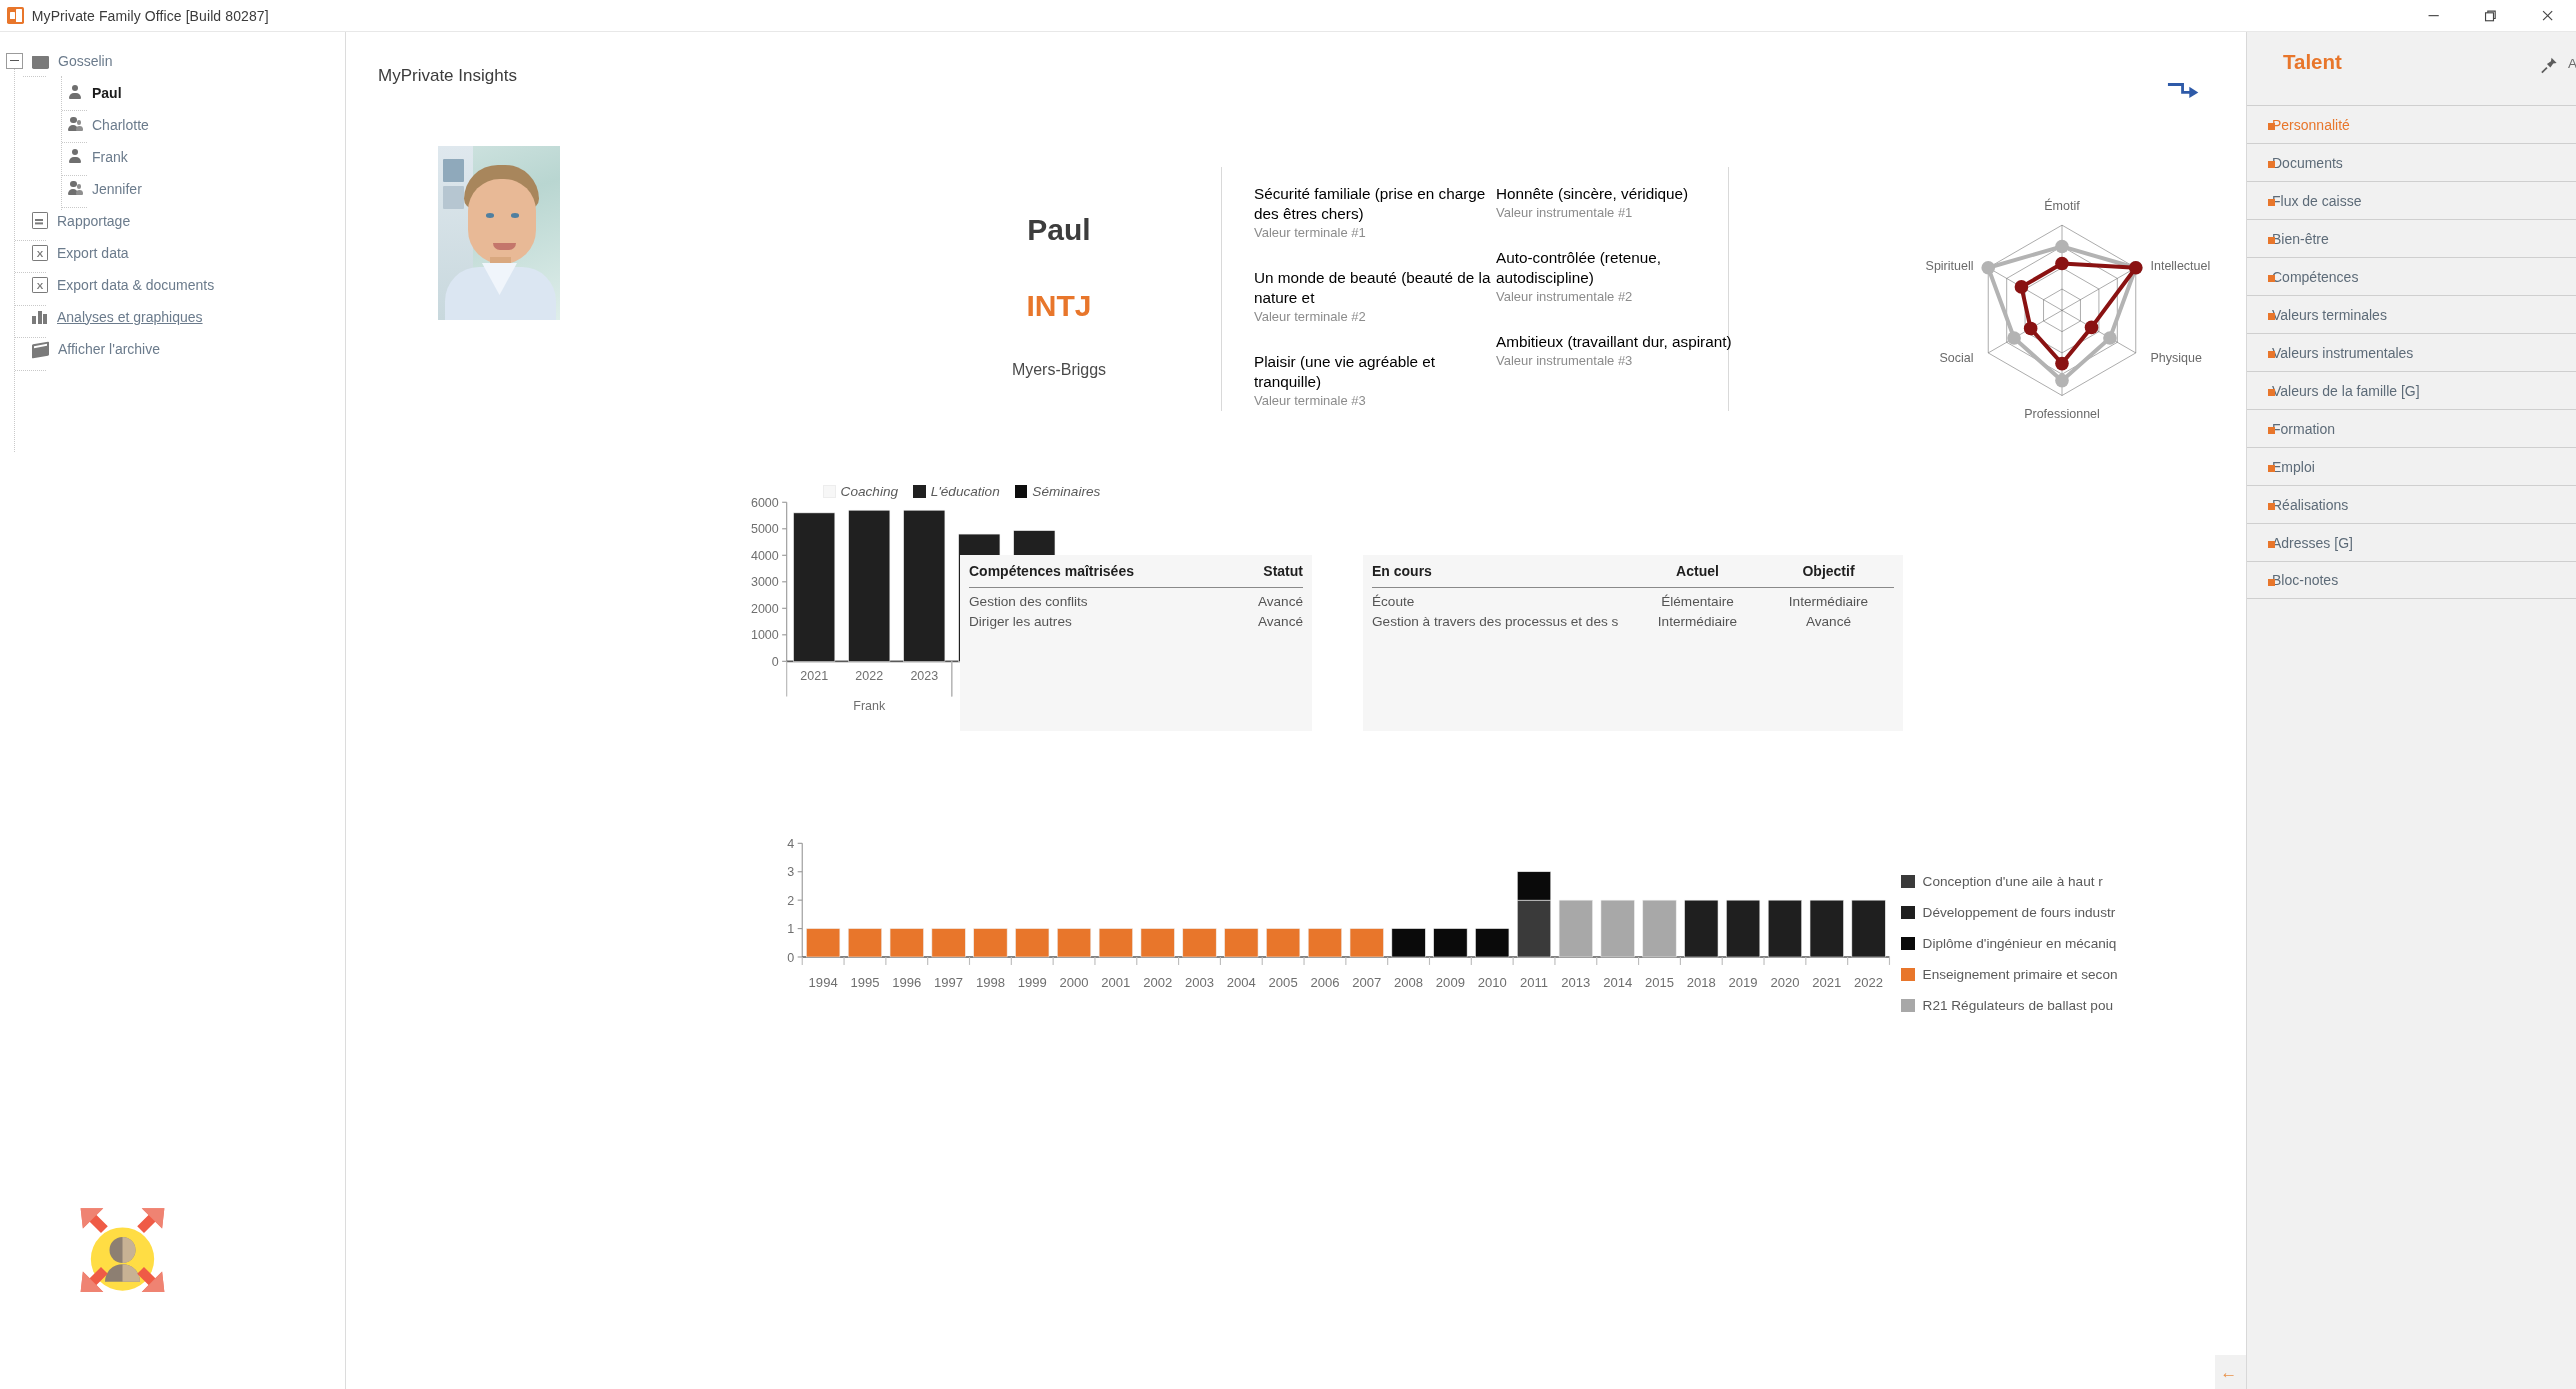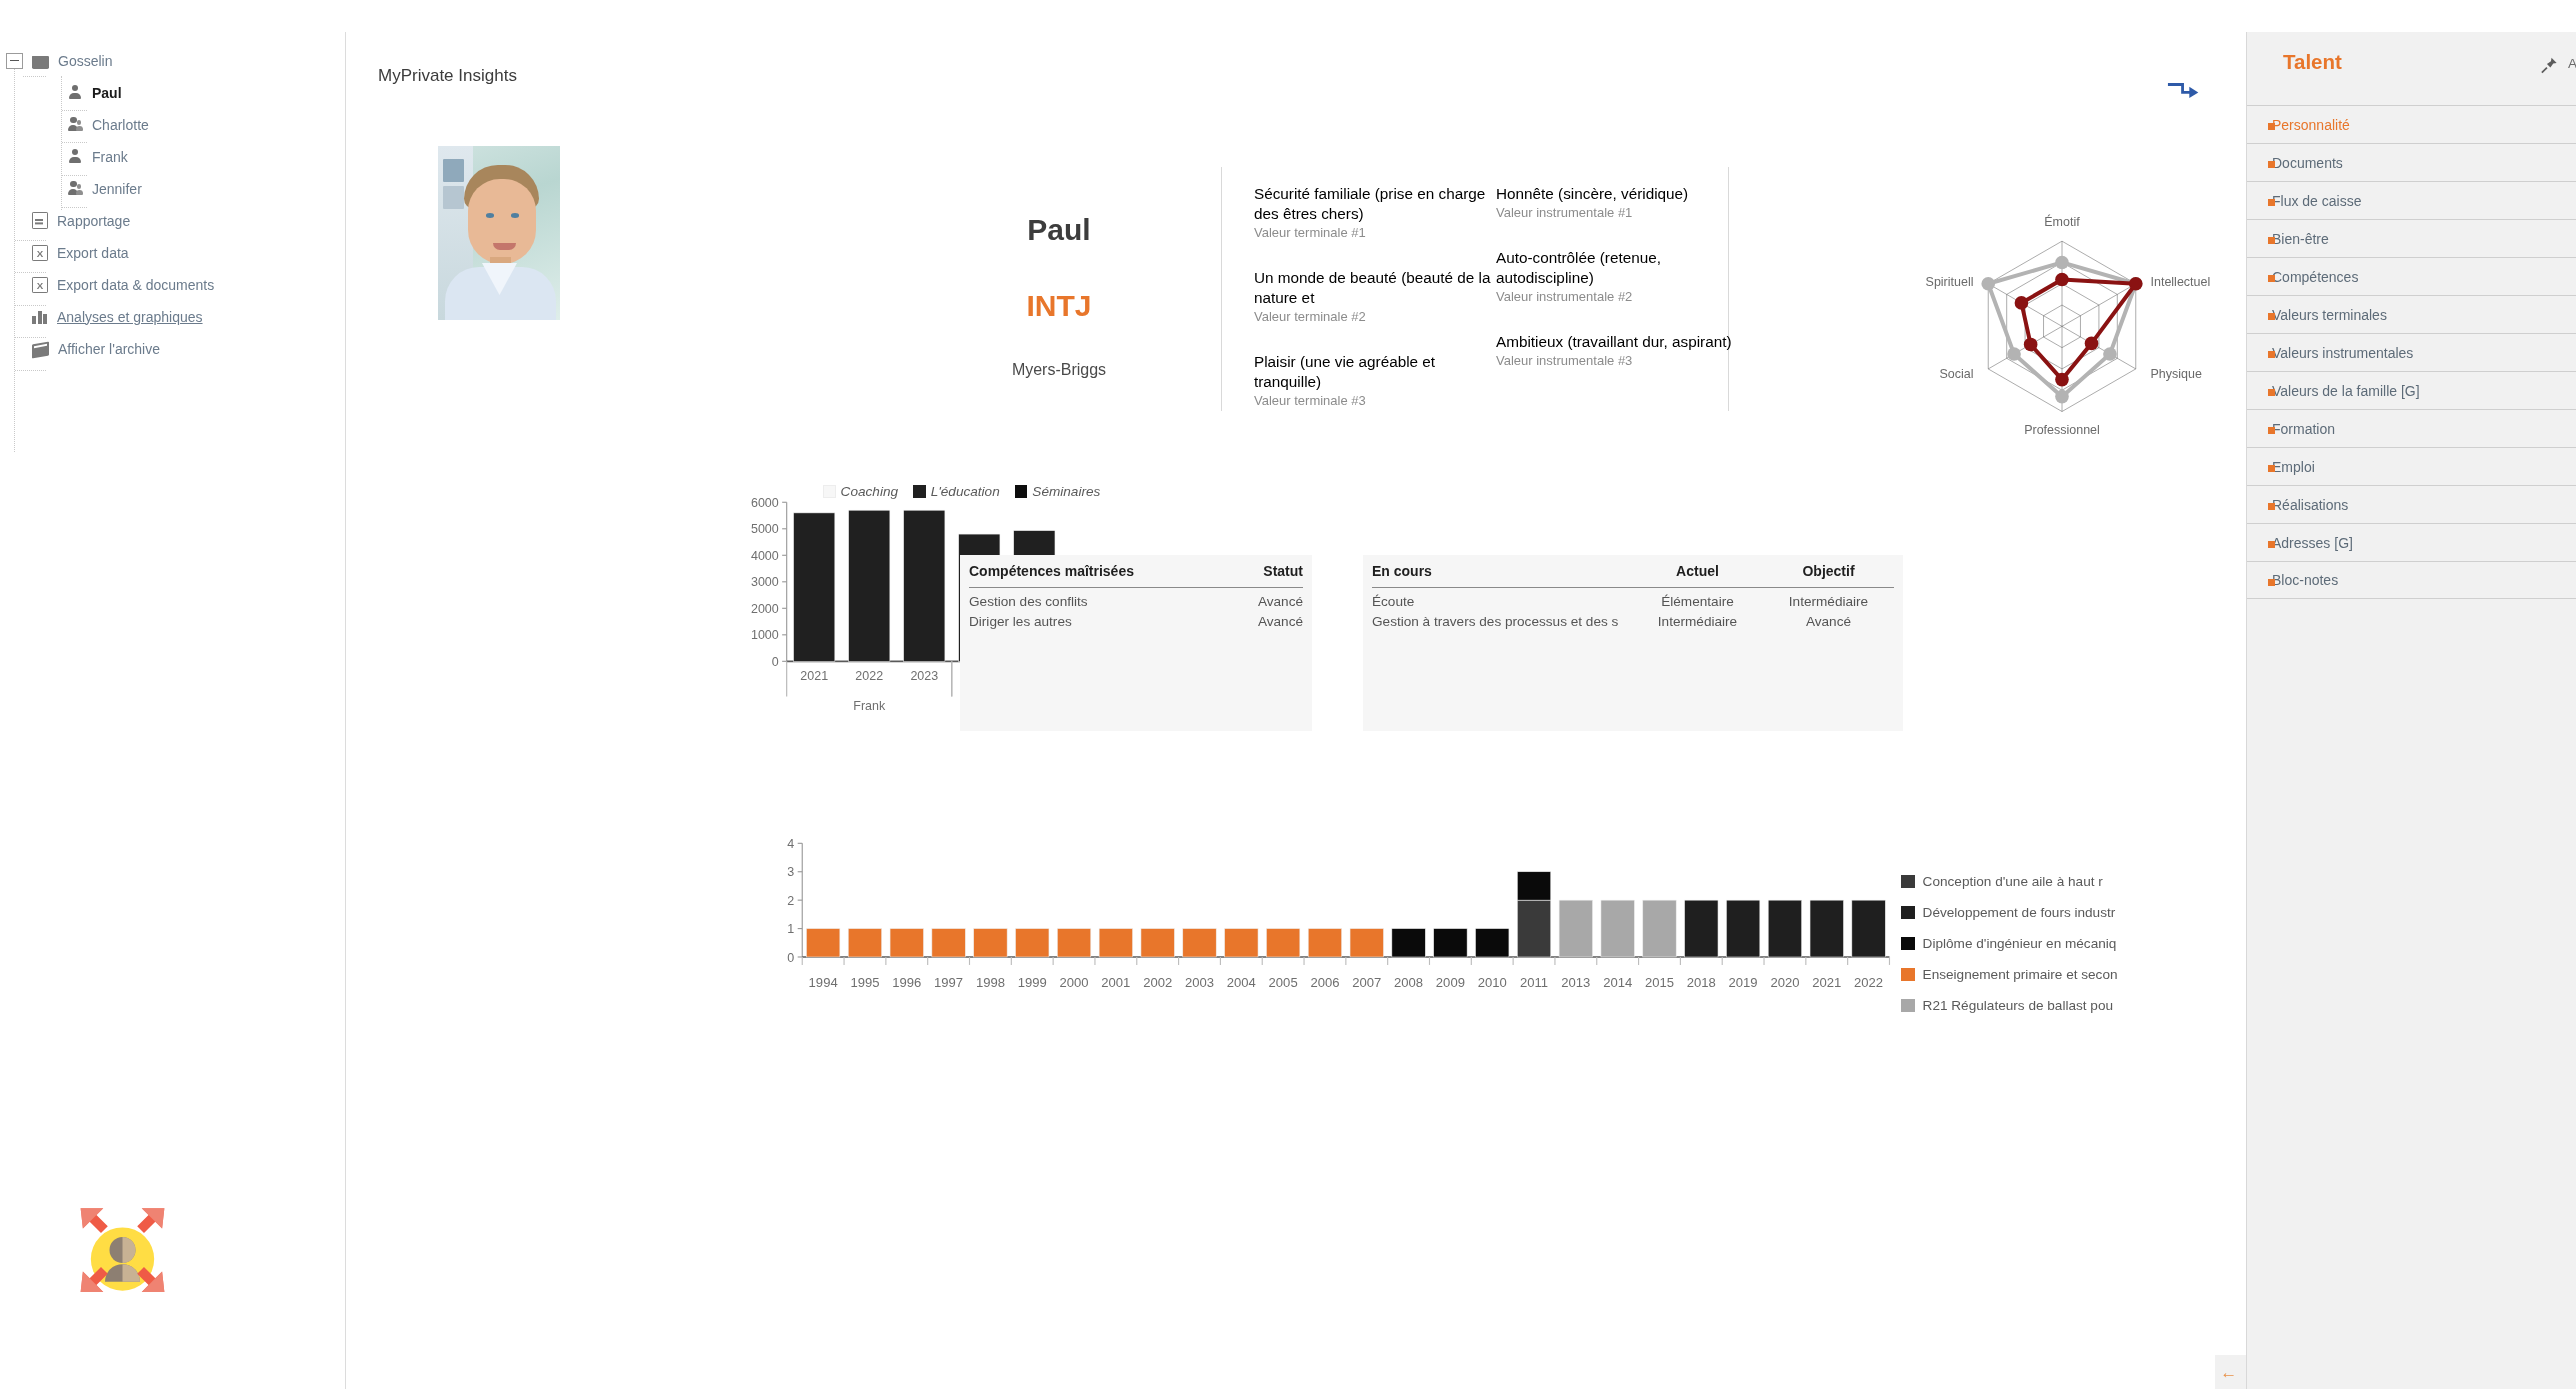--- a/index.html
+++ b/index.html
@@ -137,21 +137,21 @@
   .vdivider { position:absolute; top:135px; width:0.6px; height:244px; background:#d9d9d9; }
 
   
   .vals { position:absolute; left:908px; top:152px; width:466px; }
   .val-col { position:absolute; top:0; width:239px; }
   .val-item { margin-bottom:28px; }
   .val-title { font-size:15.3px; line-height:20px; color:#000000; }
   .val-sub { font-size:13px; color:#8c8c8c; margin-top:1.1px; }
 
   
-  .radar { position:absolute; left:1557px; top:158px; width:318px; height:267px; }
+  .radar { position:absolute; left:1557px; top:142px; width:318px; height:267px; }
 
   
   .chart1 { position:absolute; left:375px; top:443px; width:512px; height:267px; }
   .legend1 { position:absolute; left:477px; top:452px; display:flex; gap:15px; align-items:center;font-style:italic; }
   .lg-item { display:flex; align-items:center; gap:5.1px; font-size:13.6px; color:#5a5a5a; }
   .lg-sw { width:12.5px; height:12.5px; display:inline-block; }
 
   
   .tbl { position:absolute; background:#f6f6f6; }
   .tbl-head { display:flex; padding:8px 9px 0 9px; }
@@ -197,20 +197,43 @@
   .rp-item:last-child { border-bottom:0.6px solid #cfcfcf;text-align:right; }
   .rp-bullet { position:absolute; left:20.5px; top:16.5px; width:7.4px; height:7.4px; background:#e8762b; }
   .rp-label { font-size:14px; color:#5d6b78; }
   .rp-item.active .rp-label { color:#e8762b; }
 </style>
 </head>
 <body>
 
 <div class="app">
 
+  <div class="titlebar">
+    <div class="titlebar-icon"></div>
+    <div class="titlebar-text">MyPrivate Family Office [Build 80287]</div>
+    <div class="win-controls">
+      <div class="win-btn">
+        <svg width="19.3" height="19.3" viewBox="0 0 34 34">
+            <line x1="8" y1="17" x2="26" y2="17" stroke="#444" stroke-width="2"></line>
+          </svg>
+      </div>
+      <div class="win-btn">
+        <svg width="19.3" height="19.3" viewBox="0 0 34 34">
+          <rect x="8" y="12" width="14" height="14" fill="none" stroke="#444" stroke-width="2"></rect>
+          <path d="M12 12 V9 H25 V22 H22" fill="none" stroke="#444" stroke-width="2"></path>
+        </svg>
+      </div>
+      <div class="win-btn">
+        <svg width="19.3" height="19.3" viewBox="0 0 34 34">
+          <line x1="9" y1="9" x2="25" y2="25" stroke="#444" stroke-width="2"></line>
+          <line x1="25" y1="9" x2="9" y2="25" stroke="#444" stroke-width="2"></line>
+        </svg>
+      </div>
+    </div>
+  </div>
 
   <div class="sidebar">
     <div class="tree">
       <div class="dotline-v"></div>
       <div class="dotline-v2"></div>
       <div class="dot-h" style="left:23px; top:44px; width:23px;"></div>
       <div class="dot-h" style="left:62px; top:78px; width:25px;"></div>
       <div class="dot-h" style="left:62px; top:110px; width:25px;"></div>
       <div class="dot-h" style="left:62px; top:143px; width:25px;"></div>
       <div class="dot-h" style="left:62px; top:175px; width:25px;"></div>

